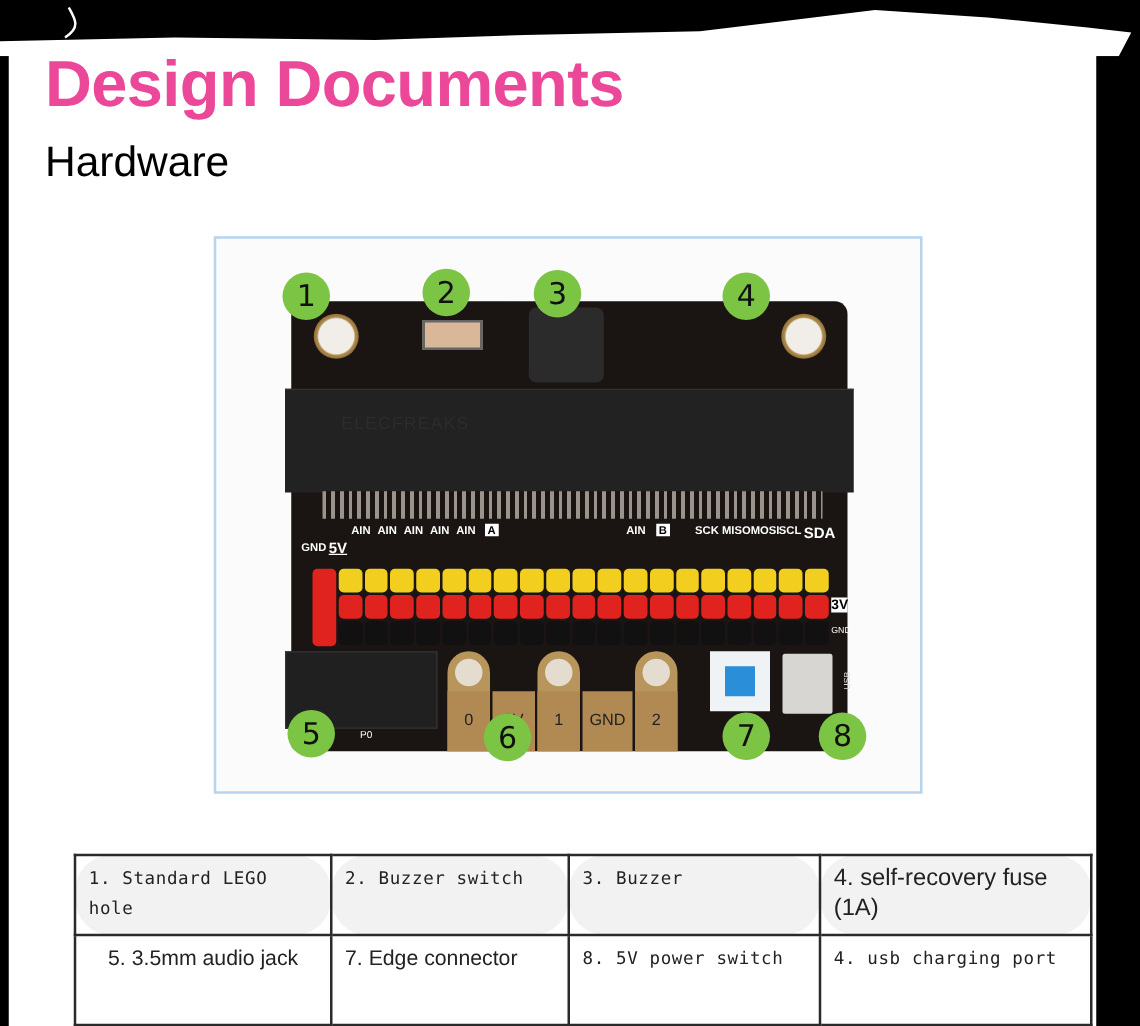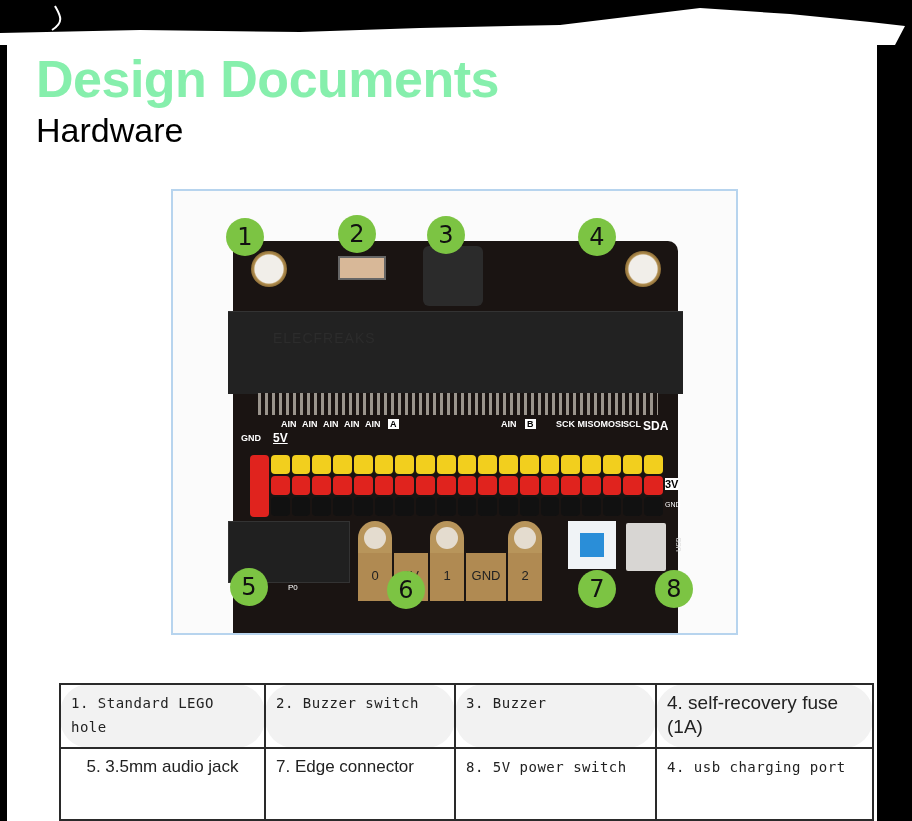--- a/index.html
+++ b/index.html
@@ -1,23 +1,23 @@
 <!DOCTYPE html>
 <html><head>
 <meta charset="utf-8">
 <style>
   html, body { margin:0; padding:0; }
   body { width:912px; height:821px; background:#000; position:relative; overflow:hidden; font-family:"Liberation Sans", sans-serif; }
   .page { position:absolute; left:7px; top:33px; width:870px; height:788px; background:#fff; }
   .scribble { position:absolute; left:0; top:0; width:912px; height:45px; }
-  .title { position:absolute; left:36px; top:38px; font-size:52px; font-weight:bold; color:#86efac; letter-spacing:-0.5px; line-height:60px; white-space:nowrap;margin-top:11px; }
+  .title { position:absolute; left:36px; top:38px; font-size:52px; font-weight:bold; color:#ec4899; letter-spacing:-0.5px; line-height:60px; white-space:nowrap; }
   .subtitle { position:absolute; left:36px; top:110px; font-size:34px; color:#000; line-height:40px; white-space:nowrap; }
 
   .photo { position:absolute; left:171px; top:189px; width:563px; height:442px; border:2px solid #b7d4ee; background:#fbfbfb; overflow:hidden; }
-  .board { position:absolute; left:60px; top:50px; width:445px; height:444px; background:#1a1412; border-radius:10px 10px 6px 6px; }
+  .board { position:absolute; left:60px; top:50px; width:445px; height:360px; background:#1a1412; border-radius:10px 10px 6px 6px; }
   .hole { position:absolute; width:36px; height:36px; border-radius:50%; background:radial-gradient(circle,#f1eee9 55%,#b08d4f 60%,#8a6b35 72%,#1a1412 74%); }
   .slot { position:absolute; left:-5px; top:70px; width:455px; height:82px; background:#222; border-top:1px solid #333; }
   .slot .logo { position:absolute; left:45px; top:18px; color:#2c2c2c; font-size:14px; letter-spacing:1px; }
   .pins { position:absolute; left:25px; top:152px; width:400px; height:22px; background:repeating-linear-gradient(90deg,#9a948c 0 3px,#1a1412 3px 7px); }
   .buzzer { position:absolute; left:190px; top:5px; width:60px; height:60px; background:#2b2b2b; border-radius:6px; }
   .switch2 { position:absolute; left:105px; top:15px; width:44px; height:20px; background:#d8b898; border:2px solid #666; }
   .bluebtn { position:absolute; left:335px; top:280px; width:48px; height:48px; background:#f0f3f6; }
   .bluebtn .cap { position:absolute; left:12px; top:12px; width:24px; height:24px; background:#2a8ed8; }
   .usb { position:absolute; left:393px; top:282px; width:40px; height:48px; background:#d8d6d3; border-radius:2px; }
   .jack { position:absolute; left:-5px; top:280px; width:120px; height:60px; background:#202020; border:1px solid #333; }
@@ -66,21 +66,21 @@
       <span style="position:absolute;left:72px;top:0;font-size:9px;">AIN</span>
       <span style="position:absolute;left:93px;top:0;font-size:9px;">AIN</span>
       <span style="position:absolute;left:114px;top:0;font-size:9px;">AIN</span>
       <span style="position:absolute;left:137px;top:0;font-size:9px;background:#fff;color:#000;padding:0 2px;">A</span>
       <span style="position:absolute;left:250px;top:0;font-size:9px;">AIN</span>
       <span style="position:absolute;left:274px;top:0;font-size:9px;background:#fff;color:#000;padding:0 2px;">B</span>
       <span style="position:absolute;left:305px;top:0;font-size:9px;">SCK MISOMOSI</span>
       <span style="position:absolute;left:372px;top:0;font-size:9px;">SCL</span>
       <span style="position:absolute;left:392px;top:0;font-size:12px;">SDA</span>
       <span style="position:absolute;left:-10px;top:14px;font-size:9px;">GND</span>
-      <span style="position:absolute;left:22px;top:12px;font-size:12px;text-decoration:underline;">5V</span>
+      <span style="position:absolute;left:12px;top:12px;font-size:12px;text-decoration:underline;">5V</span>
     </div>
 
     <div class="hdr-row" style="top:214px;">
       <span style="background:#f2cf1e"></span>
         <span style="background:#f2cf1e"></span>
         <span style="background:#f2cf1e"></span>
         <span style="background:#f2cf1e"></span>
         <span style="background:#f2cf1e"></span>
         <span style="background:#f2cf1e"></span>
         <span style="background:#f2cf1e"></span>

